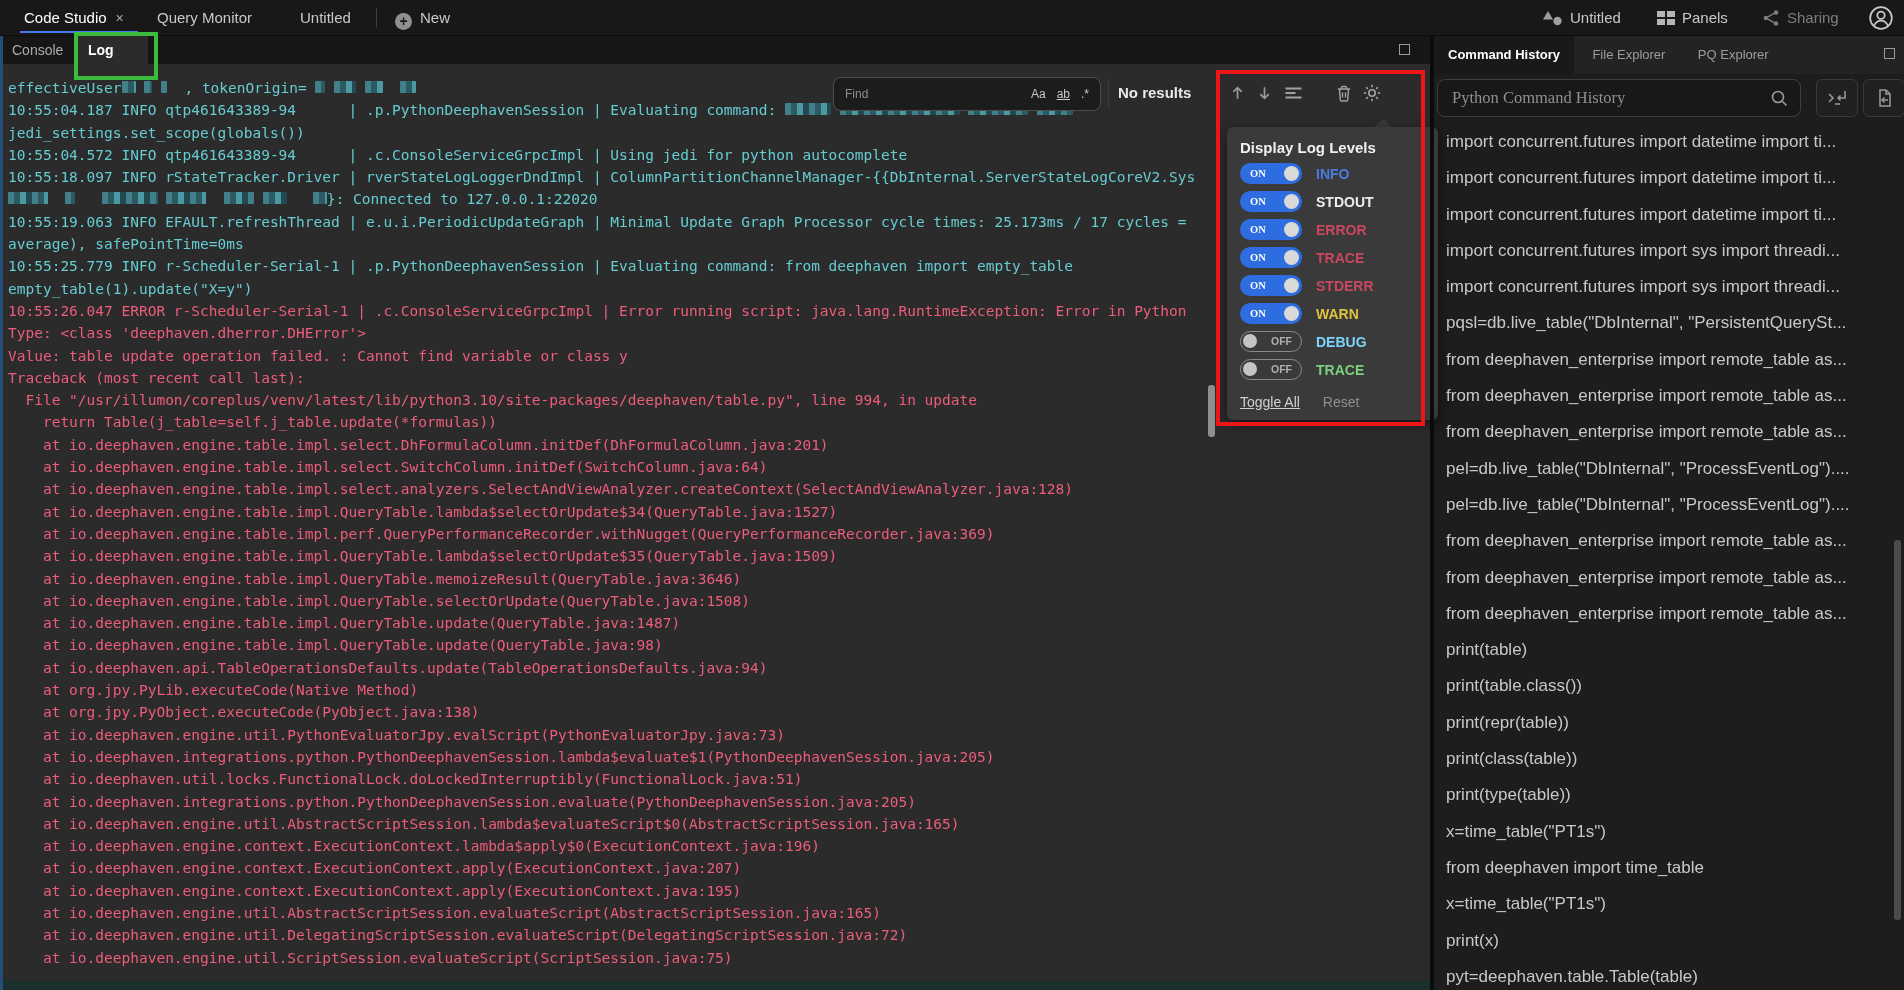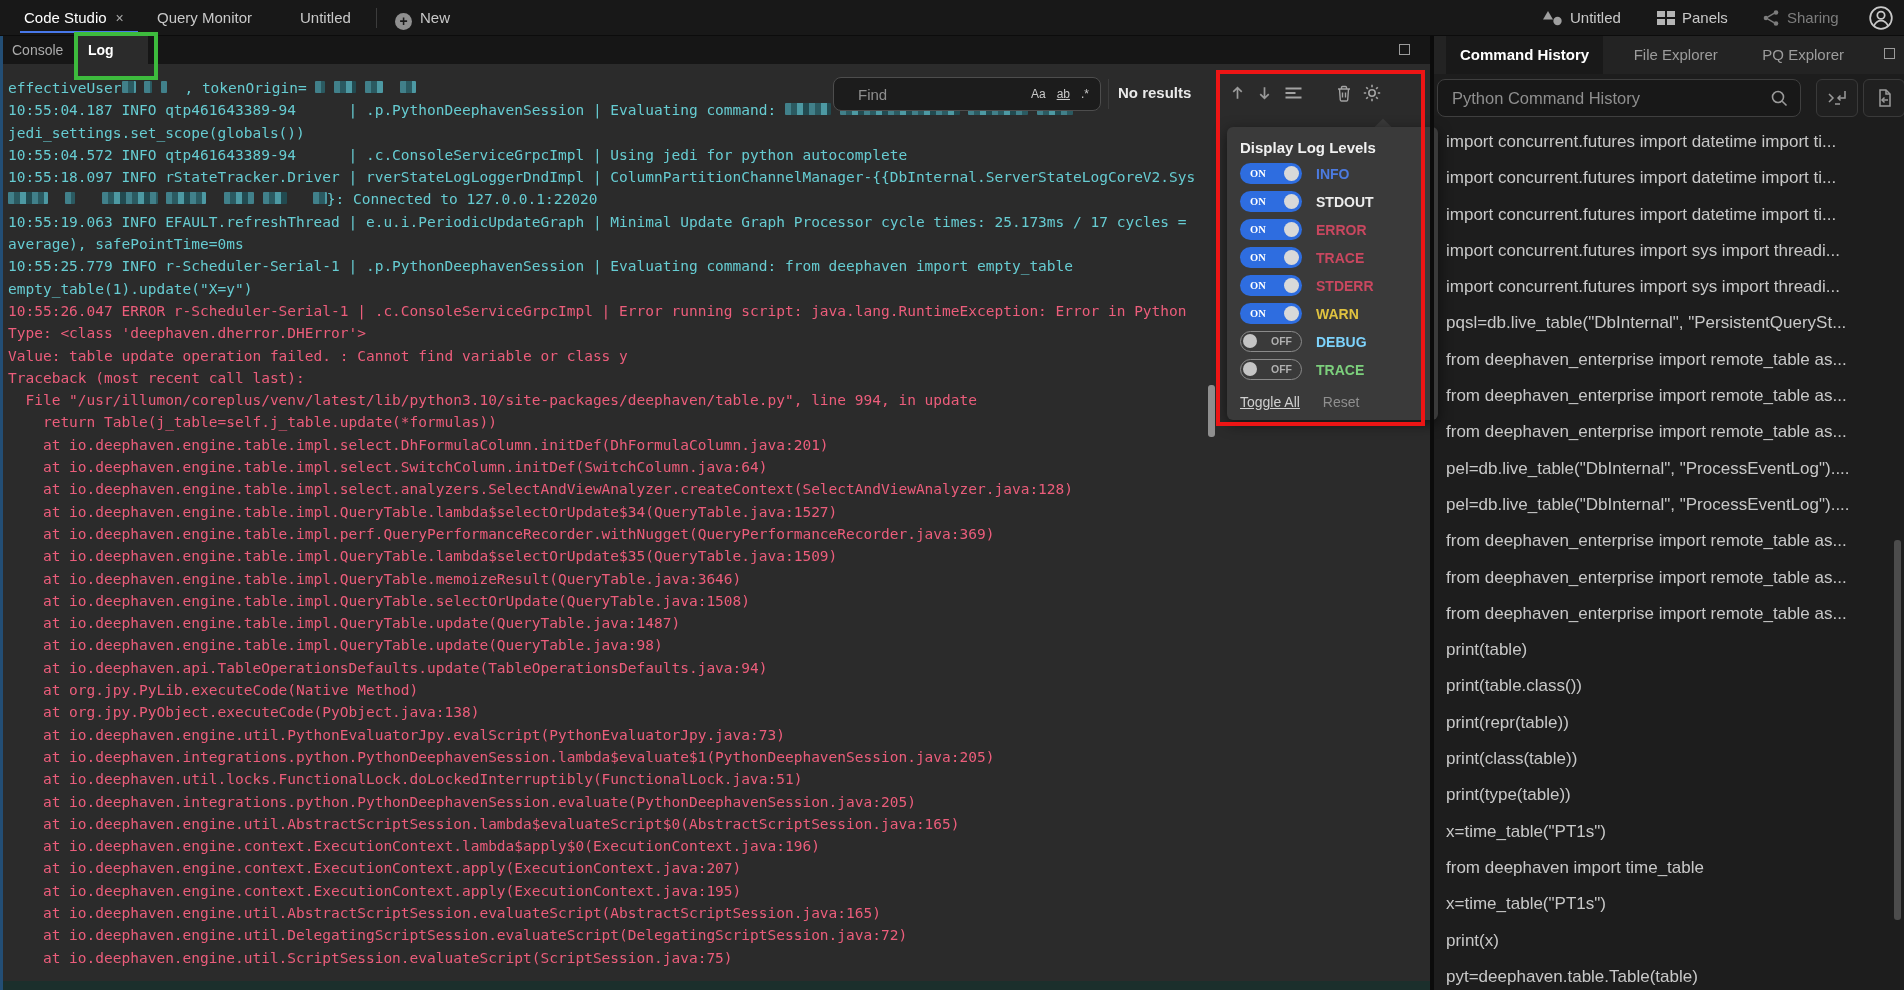--- a/index.html
+++ b/index.html
@@ -40,21 +40,21 @@
   .redact { display:inline-block; height:12px; border-radius:1px; vertical-align:baseline;
             background:repeating-linear-gradient(90deg,#41808a 0 6px,#2b5a61 6px 12px,#4d99a3 12px 18px,#224a50 18px 24px); }
   .log-bottom-strip { position:absolute; left:3px; top:981px; width:1429px; height:9px; background:#1b2f2c; z-index:3; }
   .log-scroll-thumb { position:absolute; left:1208px; top:385px; width:7px; height:52px; background:#8f8f8f;
                       border-radius:3px; z-index:8; }
 
   
   .find-box { position:absolute; left:833px; top:77px; width:268px; height:34px; background:#1c1c1c;
               border:1px solid #4d4d4d; border-radius:8px; display:flex; align-items:center; z-index:10; }
   .find-box input { flex:1; min-width:0; background:transparent; border:none; outline:none; color:#bef264;
-                    font-size:15px; padding-left:24px; font-family:"Liberation Sans",sans-serif; }
+                    font-size:12px; padding-left:11px; font-family:"Liberation Sans",sans-serif; }
   .find-box input::placeholder { color:#8e8e8e; }
   .find-opt { color:#c9c9c9; font-size:12px; margin-right:11px; cursor:pointer; }
   .find-opt.uword { text-decoration:underline; }
   .find-sep { position:absolute; left:1108px; top:79px; width:1px; height:30px; background:#3c3c3c; z-index:10; }
   .find-status { position:absolute; left:1118px; top:84px; font-size:15px; font-weight:bold; color:#eaeaea; z-index:10; }
 
   
   .log-toolbar { position:absolute; left:1229px; top:80px; width:180px; height:26px; z-index:10;
                  display:flex; align-items:center; }
   .lt-icon { margin-right:10px; cursor:pointer; display:inline-flex; align-items:center; }
@@ -83,29 +83,29 @@
   .annot { position:absolute; pointer-events:none; z-index:50; background:transparent; }
   .annot-red   { left:1216px; top:70px;  width:209px; height:356px; border:4px solid var(--red-annot,#ed1515); }
   .annot-green { left:74px;   top:32px;  width:84px;  height:48px;  border:4px solid var(--green-annot,#3dbb3d); }
 
   
   .panel-divider { position:absolute; left:1430px; top:35px; width:4px; height:955px; background:#0b0b0b; z-index:20; }
 
   
   .right-panel { position:absolute; left:1434px; top:36px; width:470px; height:954px; background:#1d1d1d; z-index:2; }
   .rp-tabstrip { position:absolute; left:0; top:0; width:470px; height:38px; background:#232323; }
-  .rp-tab { display:inline-block; height:38px; line-height:38px; padding:0 14px; font-size:15px;
-            color:#9c9c9c; cursor:pointer;margin-left:12px; }
+  .rp-tab { display:inline-block; height:38px; line-height:38px; padding:0 14px; font-size:13px;
+            color:#9c9c9c; cursor:pointer; }
   .rp-tab.active { background:#191919; color:#ffffff; font-weight:bold; }
   .rp-maximize { position:absolute; right:9px; top:12px; width:11px; height:11px; border:1.5px solid #9b9b9b; }
   .rp-searchrow { position:absolute; left:0; top:42px; width:470px; height:40px; }
   .rp-search { position:absolute; left:3px; top:1px; width:364px; height:38px; background:#181818;
                border:1px solid #3f3f3f; border-radius:8px; display:flex; align-items:center; }
   .rp-search input { flex:1; min-width:0; background:transparent; border:none; outline:none; color:#f0abfc;
-                     font-size:16.5px; padding-left:14px; font-family:Liberation Sans, sans-serif; }
+                     font-size:16.5px; padding-left:14px; font-family:Liberation Serif, serif; }
   .rp-search input::placeholder { color:#8f8f8f; }
   .rp-search .mag { margin-right:12px; display:inline-flex; }
   .rp-iconbtn { position:absolute; top:1px; width:42px; height:38px; background:#202020; border:1px solid #3a3a3a;
                 border-radius:6px; display:flex; align-items:center; justify-content:center; cursor:pointer; }
   .rp-iconbtn.b1 { left:382px; } .rp-iconbtn.b2 { left:429px; }
   .rp-list { position:absolute; left:0; top:88px; width:462px; height:866px; overflow:hidden; }
   .hist-item { height:36.3px; line-height:36.3px; padding-left:12px; font-size:17px; color:#c8c8c8;
                white-space:nowrap; overflow:hidden; cursor:pointer; }
   .rp-scroll-thumb { position:absolute; left:460px; top:504px; width:7px; height:380px; background:#4c4c4c;
                      border-radius:3px; }

